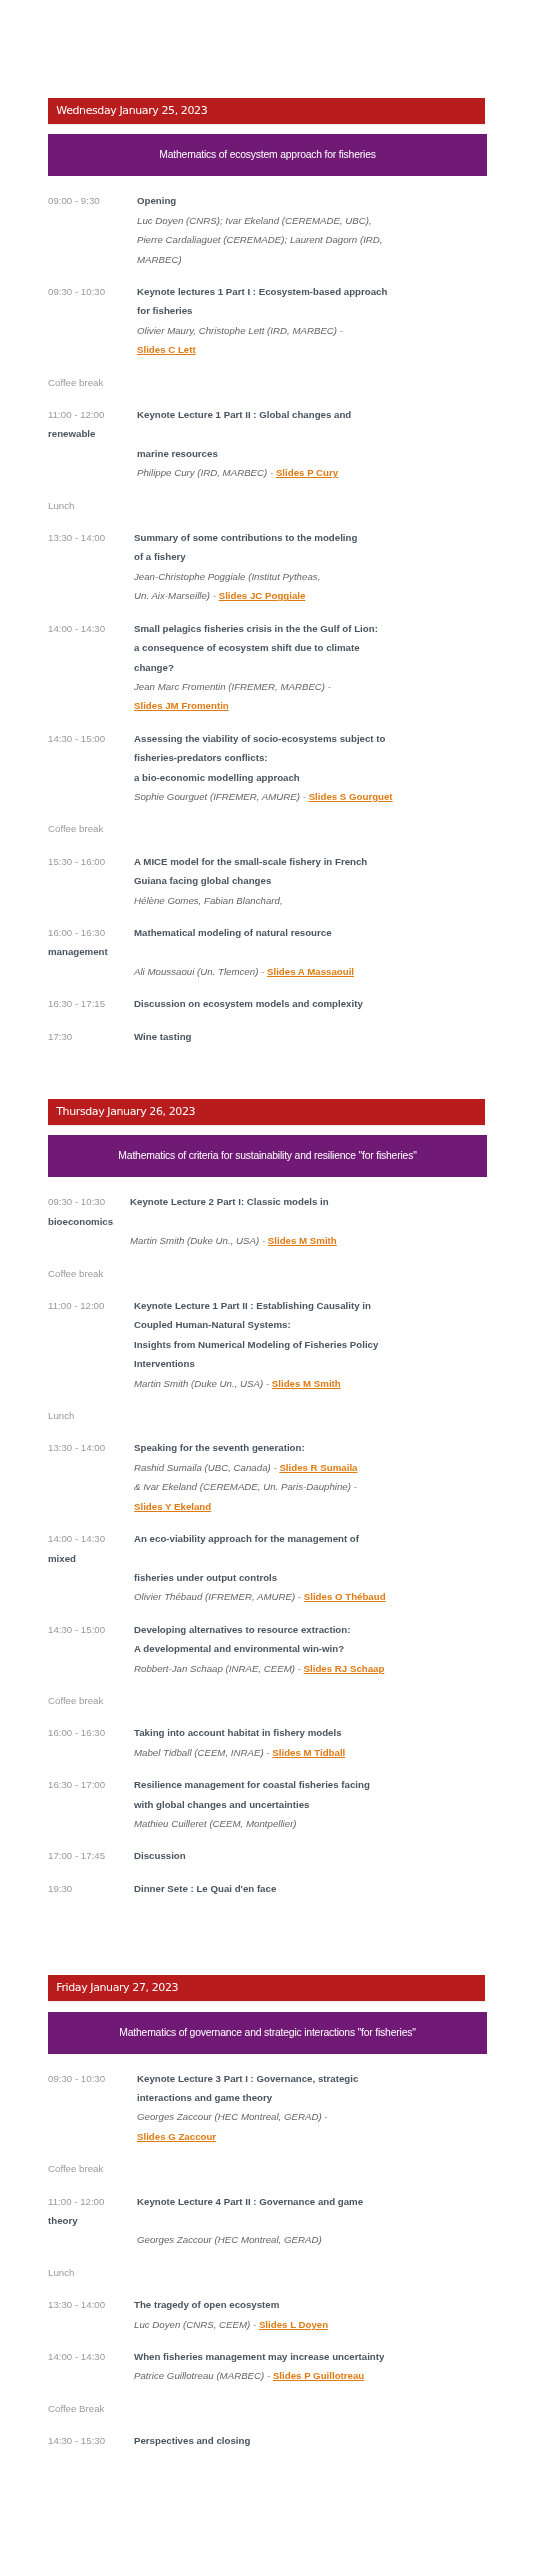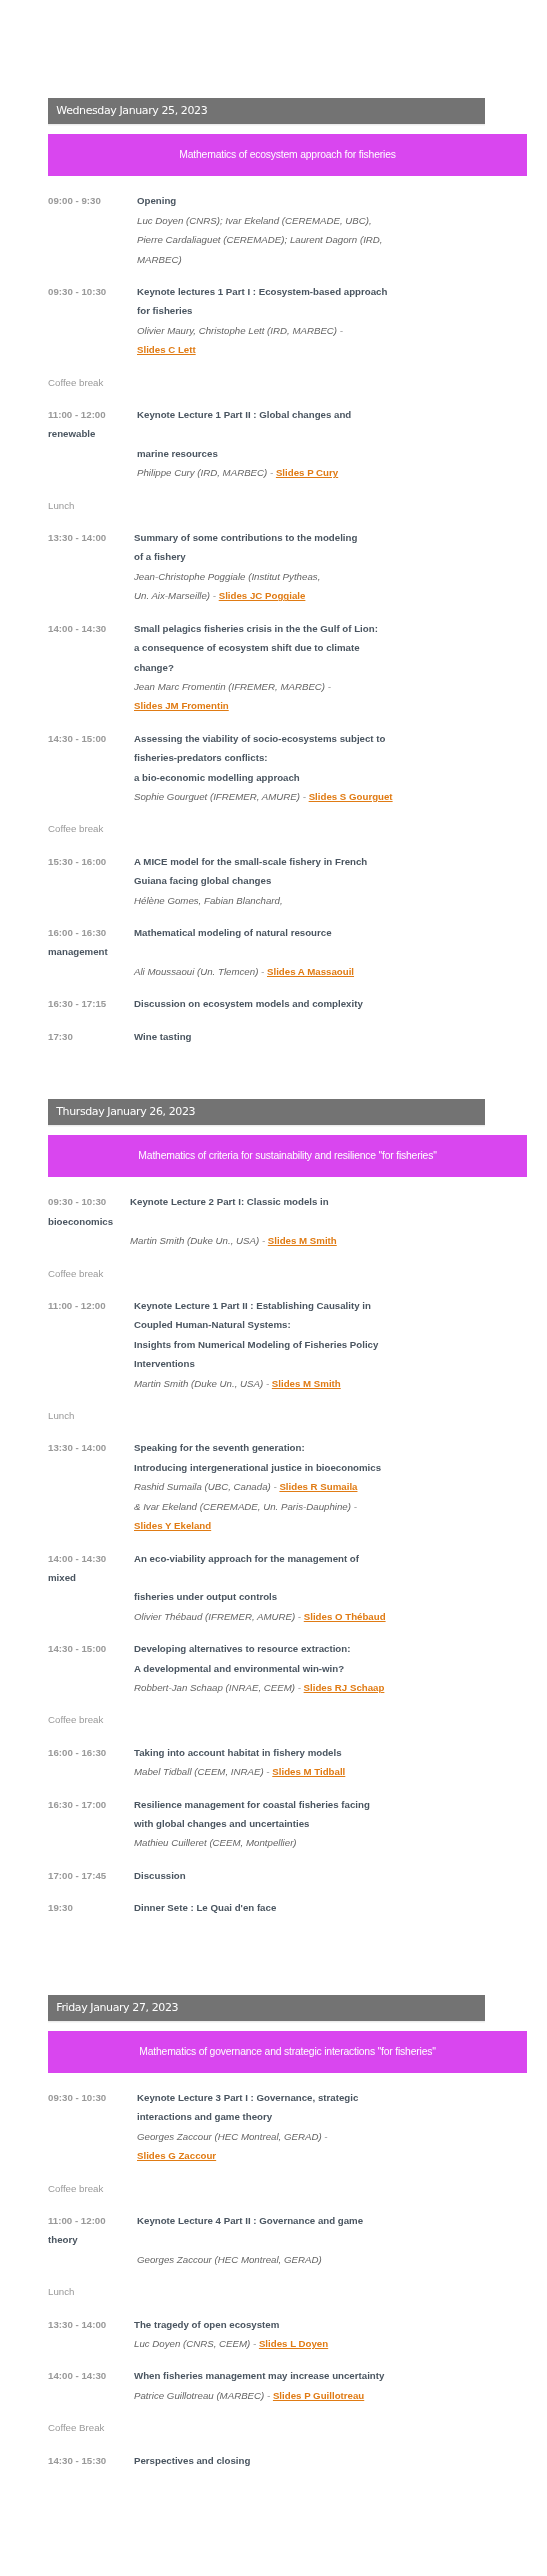--- a/index.html
+++ b/index.html
@@ -1,32 +1,32 @@
 <!DOCTYPE html>
 <html style="font-size:11px"><head>
 <meta charset="utf-8">
 <style>
   html, body { margin: 0; padding: 0; background: #ffffff; }
   body { width: 548px; min-height: 2576px; font-family: "Liberation Sans", sans-serif; }
   .page { position: relative; width: 548px; padding-top: 98px; padding-bottom: 83px; }
   .day { margin-left: 48px; width: 437px; }
   .day + .day { margin-top: 53px; }
   .day-header {
-    background: #737373; color: #ffffff; height: 26px; line-height: 26px;
+    background: #b91c1c; color: #ffffff; height: 26px; line-height: 26px;
     padding-left: 8.3px; font-family: "DejaVu Sans", sans-serif; font-size: 11px;
     letter-spacing: -0.4px; box-shadow: 0 1.4px 0 #ececec;
   }
   .theme-bar {
-    margin-top: 10.4px; background: #d946ef; color: #ffffff; height: 42px; line-height: 42px;
-    text-align: center; font-size: 10.4px; letter-spacing: -0.2px; width: 479px;
+    margin-top: 10.4px; background: #701a75; color: #ffffff; height: 42px; line-height: 42px;
+    text-align: center; font-size: 10.4px; letter-spacing: -0.2px; width: 439px;
   }
   .sched { margin-top: 15px; }
   .entry { font-size: 9.7px; line-height: 19.4px; color: #4a5560; margin-bottom: 13px; }
   .row { display: flex; }
-  .time { width: 89px; flex: 0 0 89px; color: #999999; font-weight: bold; white-space: nowrap; }
+  .time { width: 89px; flex: 0 0 89px; color: #999999; font-weight: normal; white-space: nowrap; }
   .content { flex: 1; }
   .title { font-weight: bold; color: #4a5560; }
   .wrap-left { font-weight: bold; color: #4a5560; }
   .indent { padding-left: 89px; }
   .speaker { font-style: italic; color: #666666; }
   .link { color: #e07b14; font-weight: bold; text-decoration: underline; font-style: normal; cursor: pointer; }
   .break-label { color: #999999; font-size: 9.7px; line-height: 19.4px; margin-bottom: 13px; }
   .tight-time { width: 82px; flex: 0 0 82px; }
 </style>
 </head>
@@ -176,21 +176,20 @@
           </div>
       </div>
 
       <div class="break-label">Lunch</div>
 
       <div class="entry">
         <div class="row">
             <span class="time" style="width:86px;flex-basis:86px">13:30 - 14:00</span>
           <div class="content">
             <div class="title">Speaking for the seventh generation:</div>
-            <div class="title">Introducing intergenerational justice in bioeconomics</div>
             <div><span class="speaker">Rashid Sumaila (UBC, Canada) -</span> <a class="link">Slides R Sumaila</a></div>
             <div class="speaker">&amp; Ivar Ekeland (CEREMADE, Un. Paris-Dauphine) -</div>
             <div><a class="link">Slides Y Ekeland</a></div>
           </div>
           </div>
       </div>
 
       <div class="entry">
         <div><span class="time" style="display:inline-block;width:86px">14:00 - 14:30</span><span class="title">An eco-viability approach for the management of</span></div>
         <div class="wrap-left">mixed</div>

